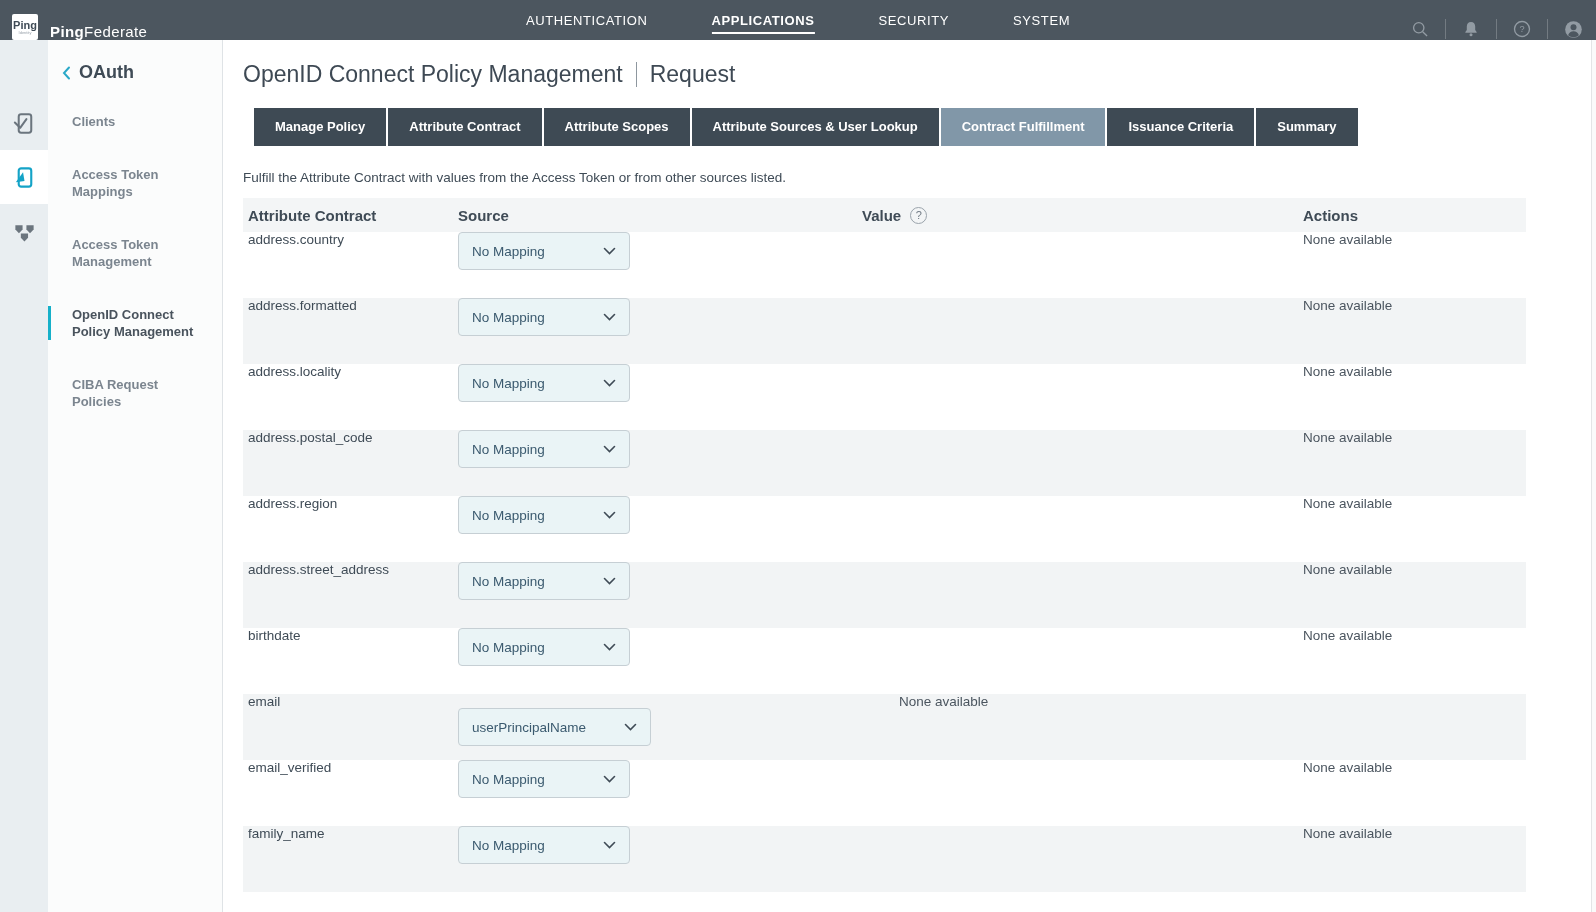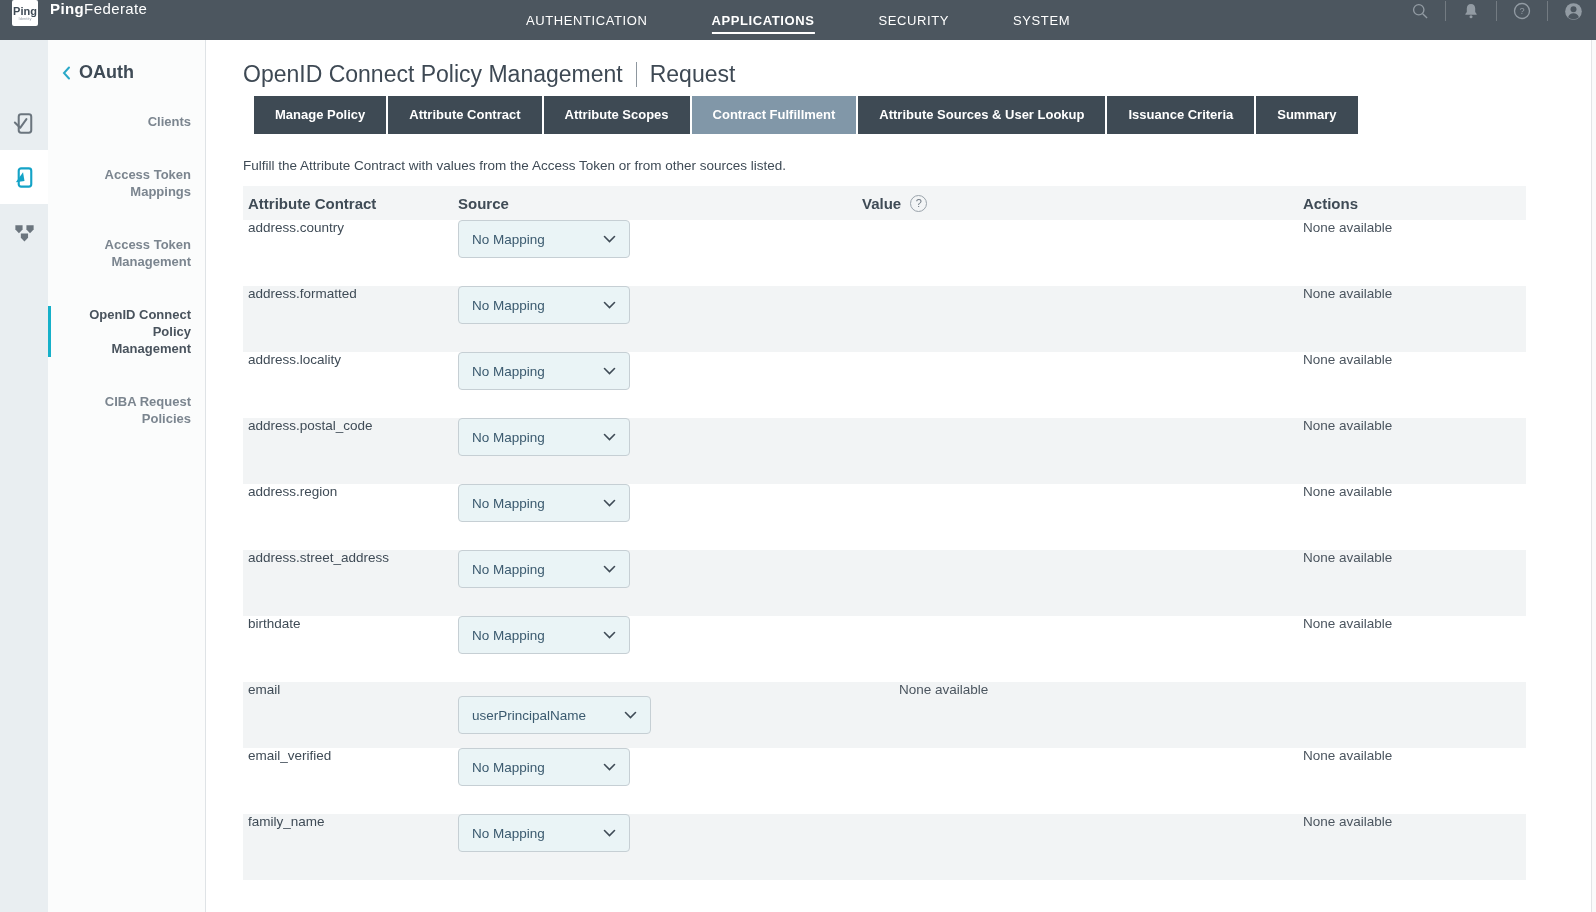--- a/index.html
+++ b/index.html
@@ -4,21 +4,21 @@
 <style>
   * { margin:0; padding:0; box-sizing:border-box; }
   html,body { width:1596px; height:912px; }
   body {
     font-family:"Liberation Sans", sans-serif;
     background:#ffffff; position:relative; overflow:hidden; color:#3f4b56;
   }
   
   .topbar {
     position:absolute; top:0; left:0; right:0; height:40px;
-    background:#4c565f; display:flex; align-items:flex-start; z-index:10;
+    background:#4c565f; display:flex; align-items:flex-end; z-index:10;
   }
   .logo-box {
     width:26px; height:26px; background:#ffffff; border-radius:2px;
     margin:0 12px 0 12px; display:flex; flex-direction:column;
     align-items:center; justify-content:center; line-height:1;
   }
   .logo-box .logo-ping { font-size:11px; font-weight:700; color:#3f4b56; }
   .logo-box .logo-tag { font-size:4px; color:#9aa3ab; }
   .brand { color:#ffffff; font-size:15px; letter-spacing:0.4px; }
   .brand b { font-weight:700; }
@@ -39,41 +39,41 @@
   .top-divider { width:1px; height:20px; background:rgba(255,255,255,0.22); margin:0 14px; }
   
   .rail {
     position:absolute; top:40px; left:0; bottom:0; width:48px; background:#e9eef1;
   }
   .rail-spacer { height:56px; }
   .rail-item { height:54px; display:flex; align-items:center; justify-content:center; cursor:pointer; }
   .rail-item.active { background:#ffffff; }
   
   .sidebar {
-    position:absolute; top:40px; left:48px; bottom:0; width:158px;
-    background:#fbfcfc; border-right:1px solid #dfe3e6; padding-top:22px;text-align:right;
+    position:absolute; top:40px; left:48px; bottom:0; width:175px;
+    background:#fbfcfc; border-right:1px solid #dfe3e6; padding-top:22px;
   }
   .side-header {
     display:flex; align-items:center; gap:7px; padding-left:13px; margin-bottom:30px; cursor:pointer;
   }
   .side-header-label { font-size:18px; font-weight:700; color:#3f4b56; }
   .side-item {
     font-size:13px; font-weight:700; color:#7b858f; line-height:17px;
     padding:0 14px 0 24px; margin-bottom:36px; cursor:pointer;
   }
   .side-item.active {
     color:#49535d; border-left:3px solid #16b0c9; padding-left:21px;
   }
   
   .main { position:absolute; top:40px; left:224px; right:5px; bottom:0; background:#ffffff; padding-left:19px; }
   .page-title-row { margin-top:21px; display:flex; align-items:center; }
   .page-title { font-size:23px; color:#3e4954; }
   .title-sep { width:1px; height:25px; background:#8e979f; margin:0 13px; }
   .page-subtitle { font-size:23px; color:#3e4954; }
-  .tabs { display:flex; margin-top:8px;padding-left:11px; }
+  .tabs { display:flex; margin-top:20px;padding-left:11px; }
   .tab {
     background:#3e4a54; color:#ffffff; font-size:13px; font-weight:700;
     height:38px; line-height:38px; padding:0 21px; margin-right:2px;
     white-space:nowrap; cursor:pointer;
   }
   .tab.active { background:#8197a8; }
   .desc { margin-top:24px; font-size:13.5px; color:#3f4b56; }
   
   .table { margin-top:13px; width:1283px; }
   .thead {
@@ -194,22 +194,22 @@
   <div class="page-title-row">
     <span class="page-title">OpenID Connect Policy Management</span>
     <span class="title-sep"></span>
     <span class="page-subtitle">Request</span>
   </div>
 
   <div class="tabs">
     <div class="tab">Manage Policy</div>
     <div class="tab">Attribute Contract</div>
     <div class="tab">Attribute Scopes</div>
+    <div class="tab">Attribute Sources &amp; User Lookup</div>
     <div class="tab active">Contract Fulfillment</div>
-    <div class="tab">Attribute Sources &amp; User Lookup</div>
     <div class="tab">Issuance Criteria</div>
     <div class="tab">Summary</div>
   </div>
 
   <div class="desc">Fulfill the Attribute Contract with values from the Access Token or from other sources listed.</div>
 
   <div class="table">
     <div class="thead">
       <div class="c1">Attribute Contract</div>
       <div class="c2">Source</div>

